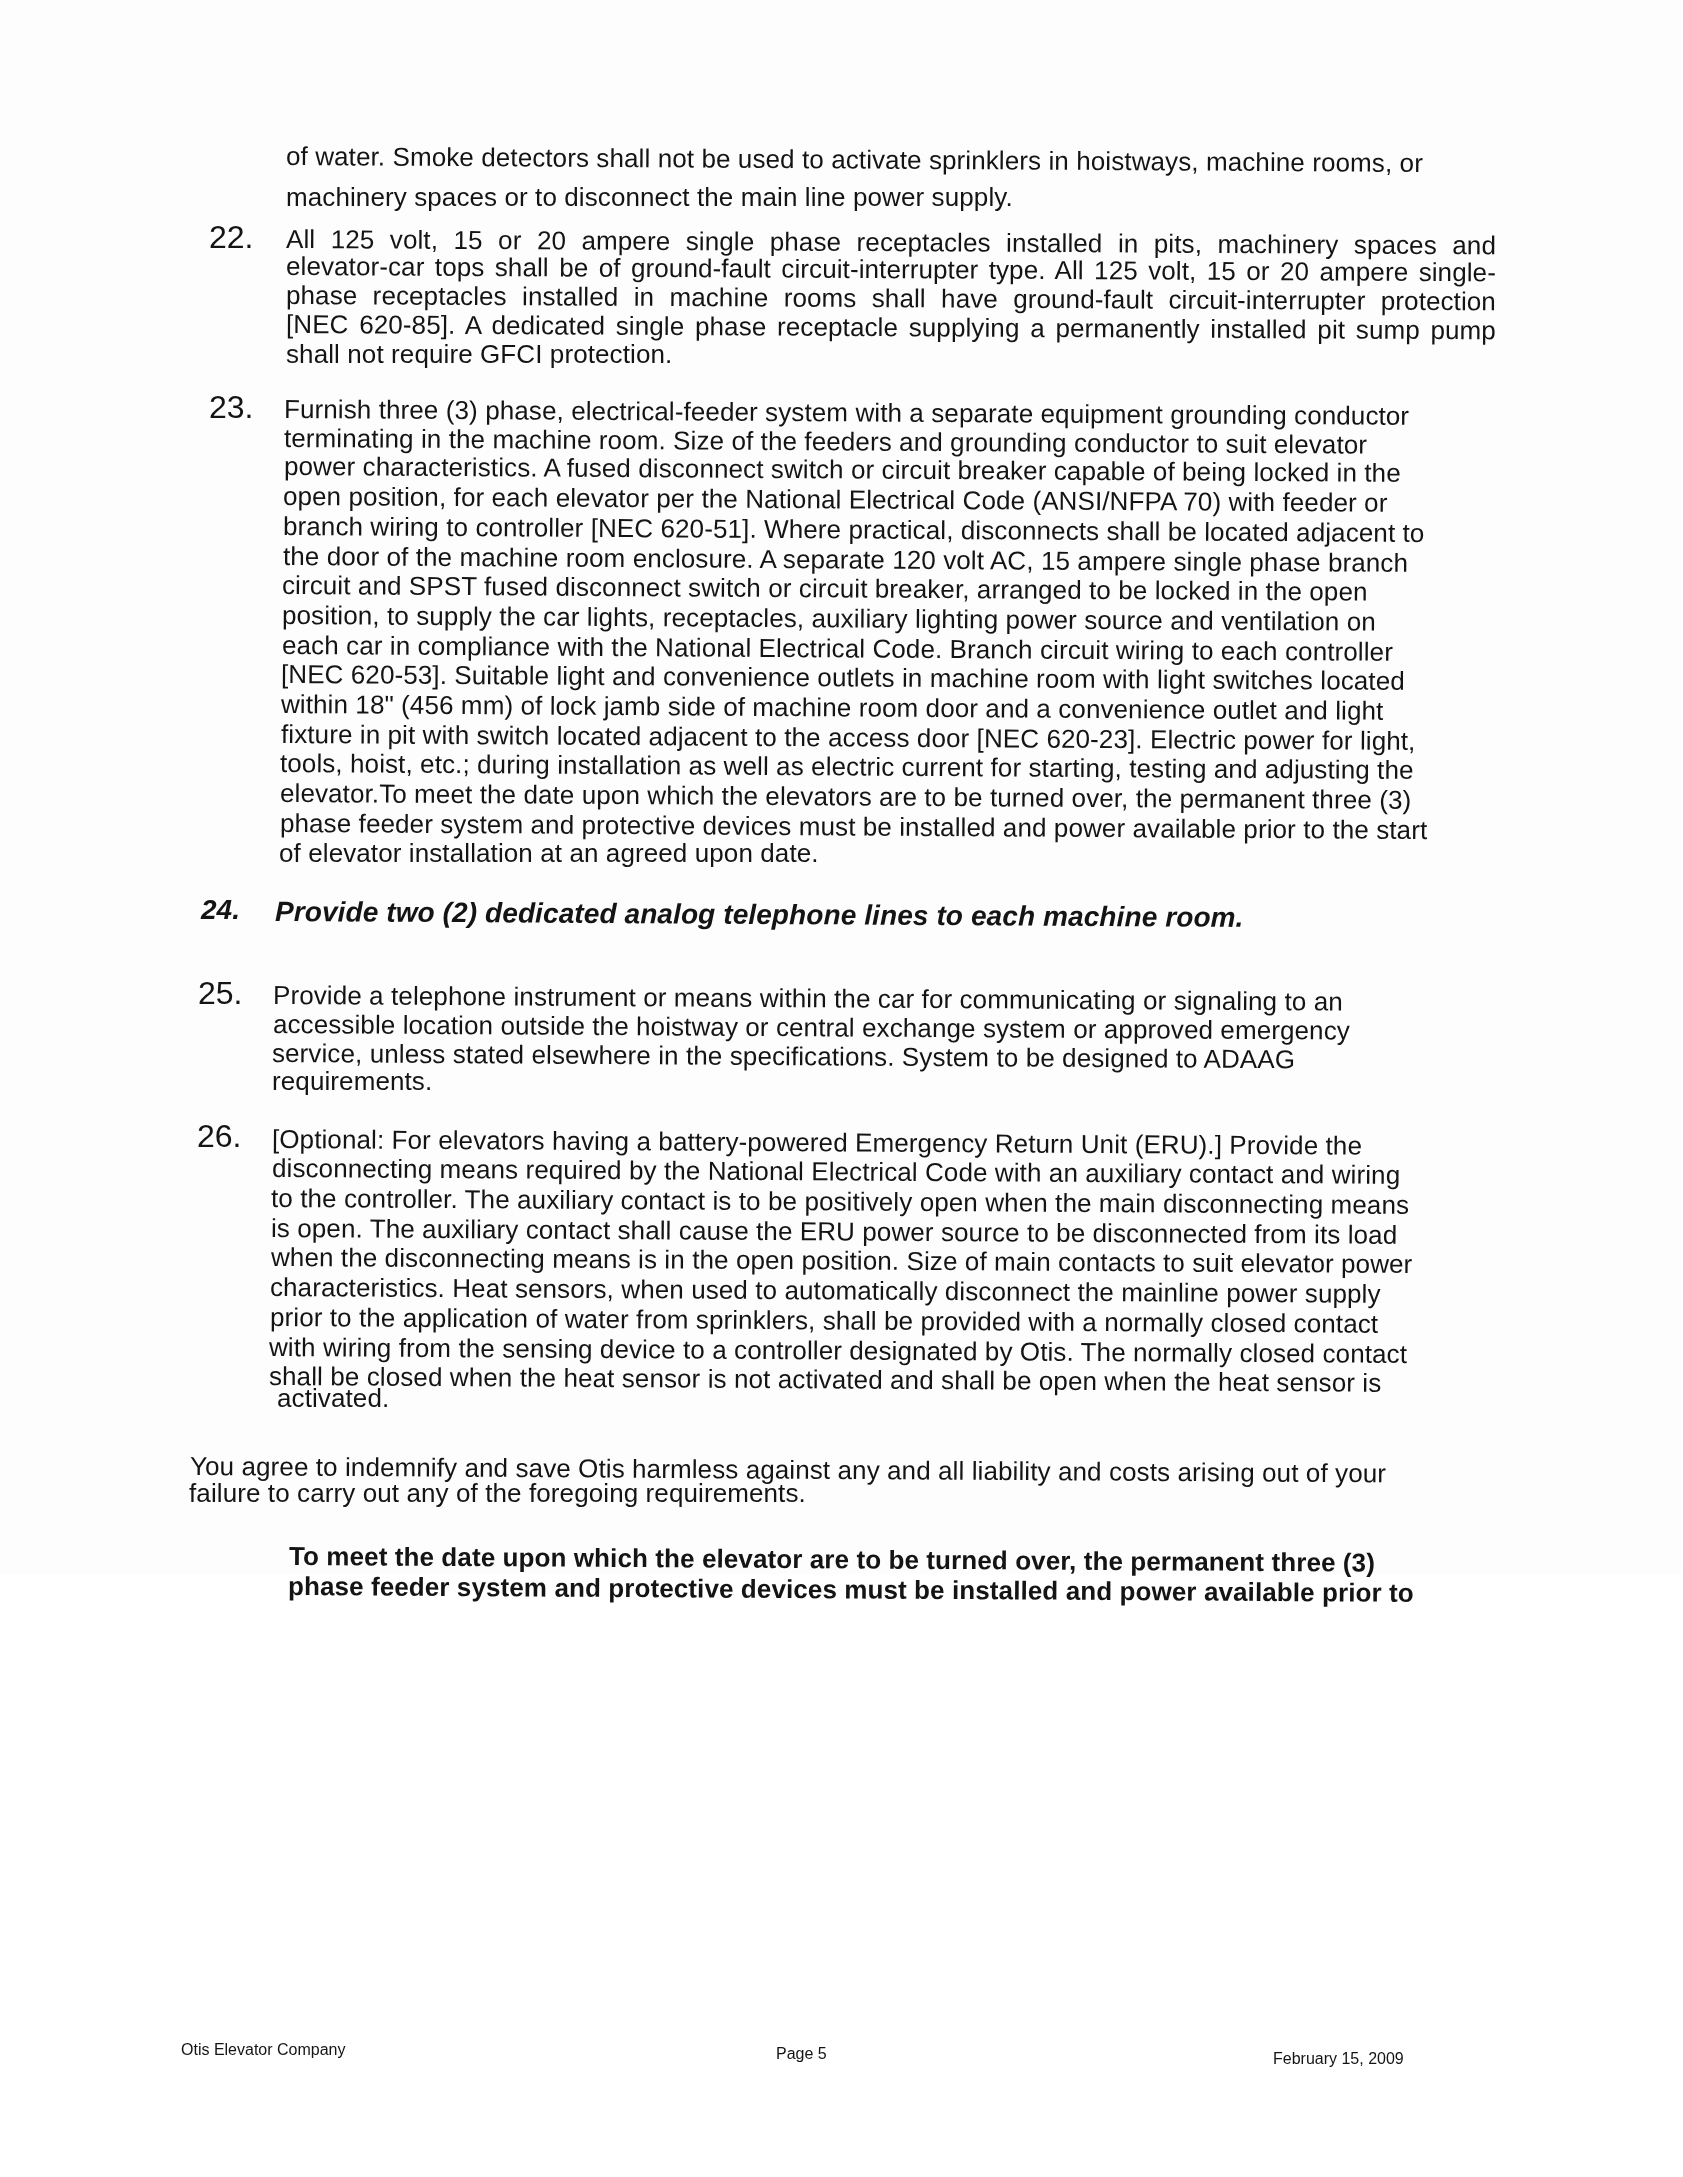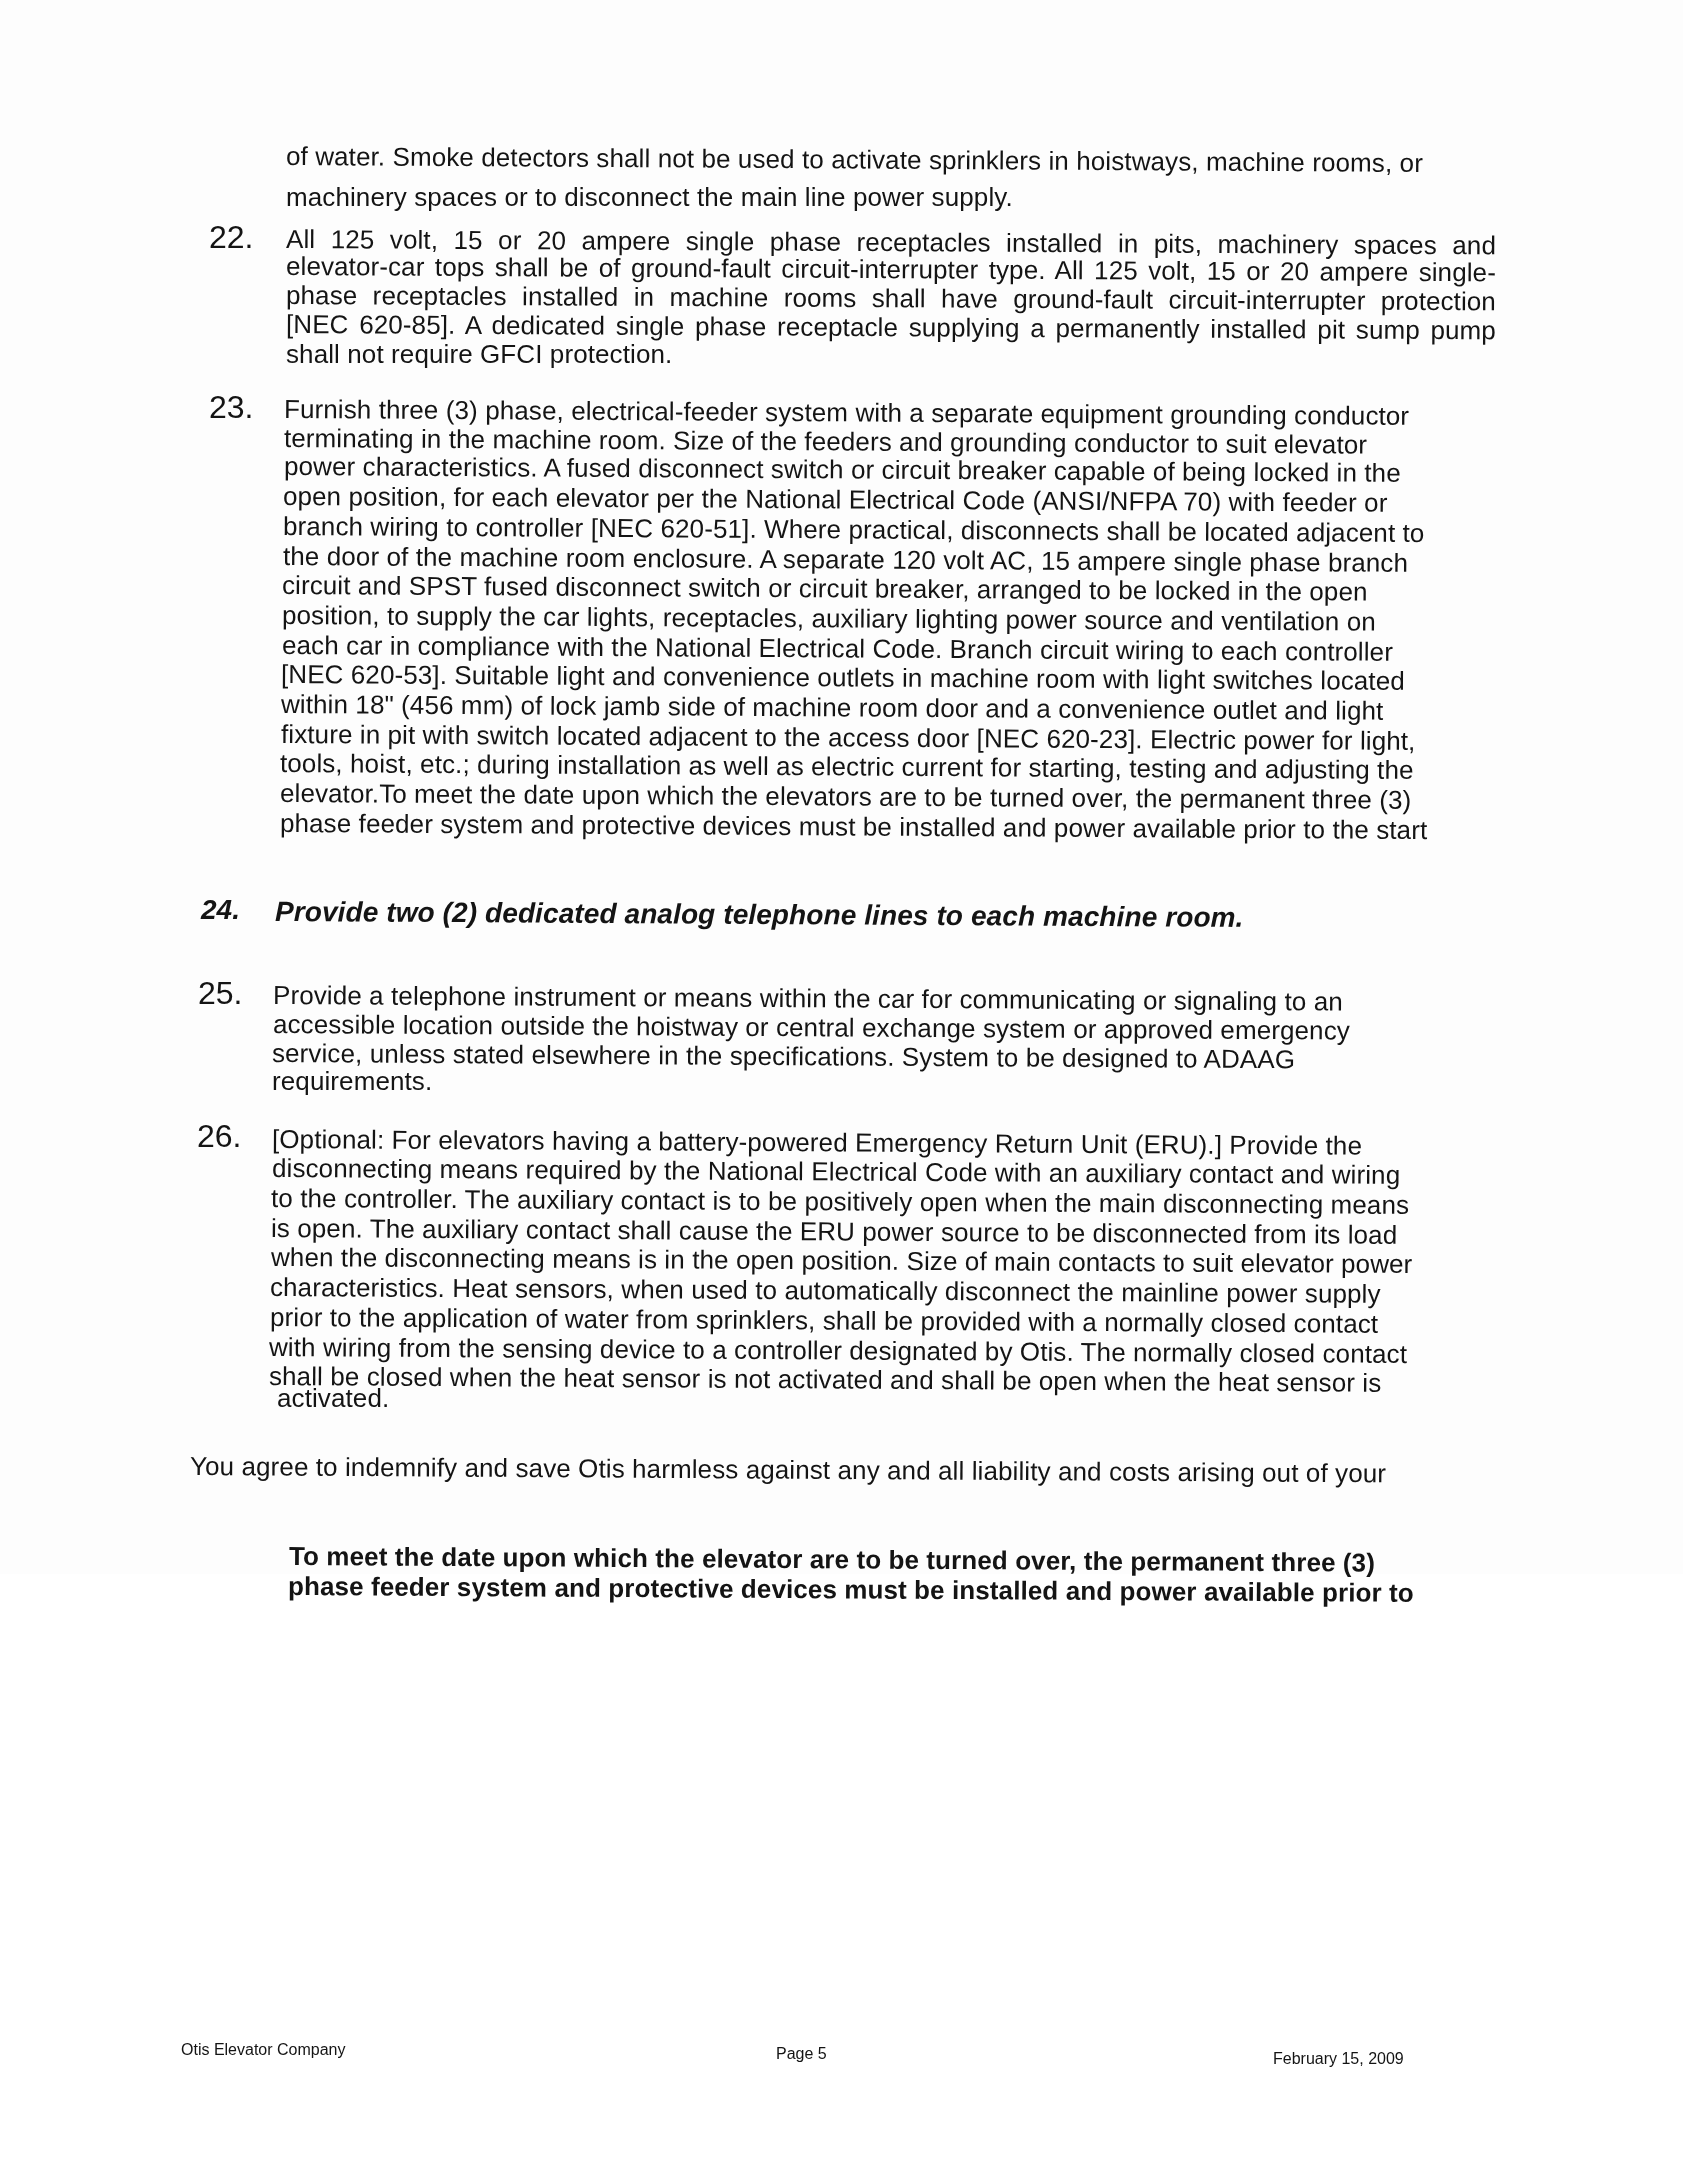--- a/index.html
+++ b/index.html
@@ -60,20 +60,21 @@
   <div class="line" style="left:283px; top:541px; transform:rotate(0.35deg); transform-origin:left;">the door of the machine room enclosure. A separate 120 volt AC, 15 ampere single phase branch</div>
   <div class="line" style="left:282px; top:570px; transform:rotate(0.35deg); transform-origin:left;">circuit and SPST fused disconnect switch or circuit breaker, arranged to be locked in the open</div>
   <div class="line" style="left:282px; top:600px; transform:rotate(0.35deg); transform-origin:left;">position, to supply the car lights, receptacles, auxiliary lighting power source and ventilation on</div>
   <div class="line" style="left:282px; top:630px; transform:rotate(0.35deg); transform-origin:left;">each car in compliance with the National Electrical Code. Branch circuit wiring to each controller</div>
   <div class="line" style="left:281px; top:659px; transform:rotate(0.35deg); transform-origin:left;">[NEC 620-53]. Suitable light and convenience outlets in machine room with light switches located</div>
   <div class="line" style="left:281px; top:689px; transform:rotate(0.35deg); transform-origin:left;">within 18" (456 mm) of lock jamb side of machine room door and a convenience outlet and light</div>
   <div class="line" style="left:281px; top:719px; transform:rotate(0.35deg); transform-origin:left;">fixture in pit with switch located adjacent to the access door [NEC 620-23]. Electric power for light,</div>
   <div class="line" style="left:280px; top:748px; transform:rotate(0.35deg); transform-origin:left;">tools, hoist, etc.; during installation as well as electric current for starting, testing and adjusting the</div>
   <div class="line" style="left:280px; top:778px; transform:rotate(0.35deg); transform-origin:left;">elevator.To meet the date upon which the elevators are to be turned over, the permanent three (3)</div>
   <div class="line" style="left:280px; top:808px; transform:rotate(0.35deg); transform-origin:left;">phase feeder system and protective devices must be installed and power available prior to the start</div>
+  <div class="line" style="left:279px; top:838px;">of elevator installation at an agreed upon date.</div>
 
   <div class="num bold-italic" style="left:201px; top:895px; font-size:28px;">24.</div>
   <div class="line bold-italic" style="left:275px; top:897px; font-size:28px; transform:rotate(0.35deg); transform-origin:left;">Provide two (2) dedicated analog telephone lines to each machine room.</div>
 
   <div class="num" style="left:198px; top:978px;">25.</div>
   <div class="line" style="left:273px; top:980px; transform:rotate(0.35deg); transform-origin:left;">Provide a telephone instrument or means within the car for communicating or signaling to an</div>
   <div class="line" style="left:273px; top:1009px; transform:rotate(0.35deg); transform-origin:left;">accessible location outside the hoistway or central exchange system or approved emergency</div>
   <div class="line" style="left:272px; top:1038px; transform:rotate(0.35deg); transform-origin:left;">service, unless stated elsewhere in the specifications. System to be designed to ADAAG</div>
   <div class="line" style="left:272px; top:1066px;">requirements.</div>
 
@@ -83,20 +84,21 @@
   <div class="line" style="left:271px; top:1183px; transform:rotate(0.35deg); transform-origin:left;">to the controller. The auxiliary contact is to be positively open when the main disconnecting means</div>
   <div class="line" style="left:271px; top:1213px; transform:rotate(0.35deg); transform-origin:left;">is open. The auxiliary contact shall cause the ERU power source to be disconnected from its load</div>
   <div class="line" style="left:271px; top:1242px; transform:rotate(0.35deg); transform-origin:left;">when the disconnecting means is in the open position. Size of main contacts to suit elevator power</div>
   <div class="line" style="left:270px; top:1272px; transform:rotate(0.35deg); transform-origin:left;">characteristics. Heat sensors, when used to automatically disconnect the mainline power supply</div>
   <div class="line" style="left:270px; top:1302px; transform:rotate(0.35deg); transform-origin:left;">prior to the application of water from sprinklers, shall be provided with a normally closed contact</div>
   <div class="line" style="left:269px; top:1332px; transform:rotate(0.35deg); transform-origin:left;">with wiring from the sensing device to a controller designated by Otis. The normally closed contact</div>
   <div class="line" style="left:269px; top:1361px; transform:rotate(0.35deg); transform-origin:left;">shall be closed when the heat sensor is not activated and shall be open when the heat sensor is</div>
   <div class="line" style="left:268px; top:1383px;margin-left:9px;">activated.</div>
 
   <div class="line" style="left:190px; top:1451px; transform:rotate(0.35deg); transform-origin:left;">You agree to indemnify and save Otis harmless against any and all liability and costs arising out of your</div>
+  <div class="line" style="left:189px; top:1478px;">failure to carry out any of the foregoing requirements.</div>
 
   <div class="line bold" style="left:289px; top:1541px; font-size:26px; transform:rotate(0.35deg); transform-origin:left;">To meet the date upon which the elevator are to be turned over, the permanent three (3)</div>
   <div class="line bold" style="left:288px; top:1571px; font-size:26px; transform:rotate(0.35deg); transform-origin:left;">phase feeder system and protective devices must be installed and power available prior to</div>
 
   <div class="footer" style="left:181px; top:2038px;">Otis Elevator Company</div>
   <div class="footer" style="left:776px; top:2042px;text-align:right;">Page 5</div>
   <div class="footer" style="left:1273px; top:2047px;">February 15, 2009</div>
 
 </div>
 

